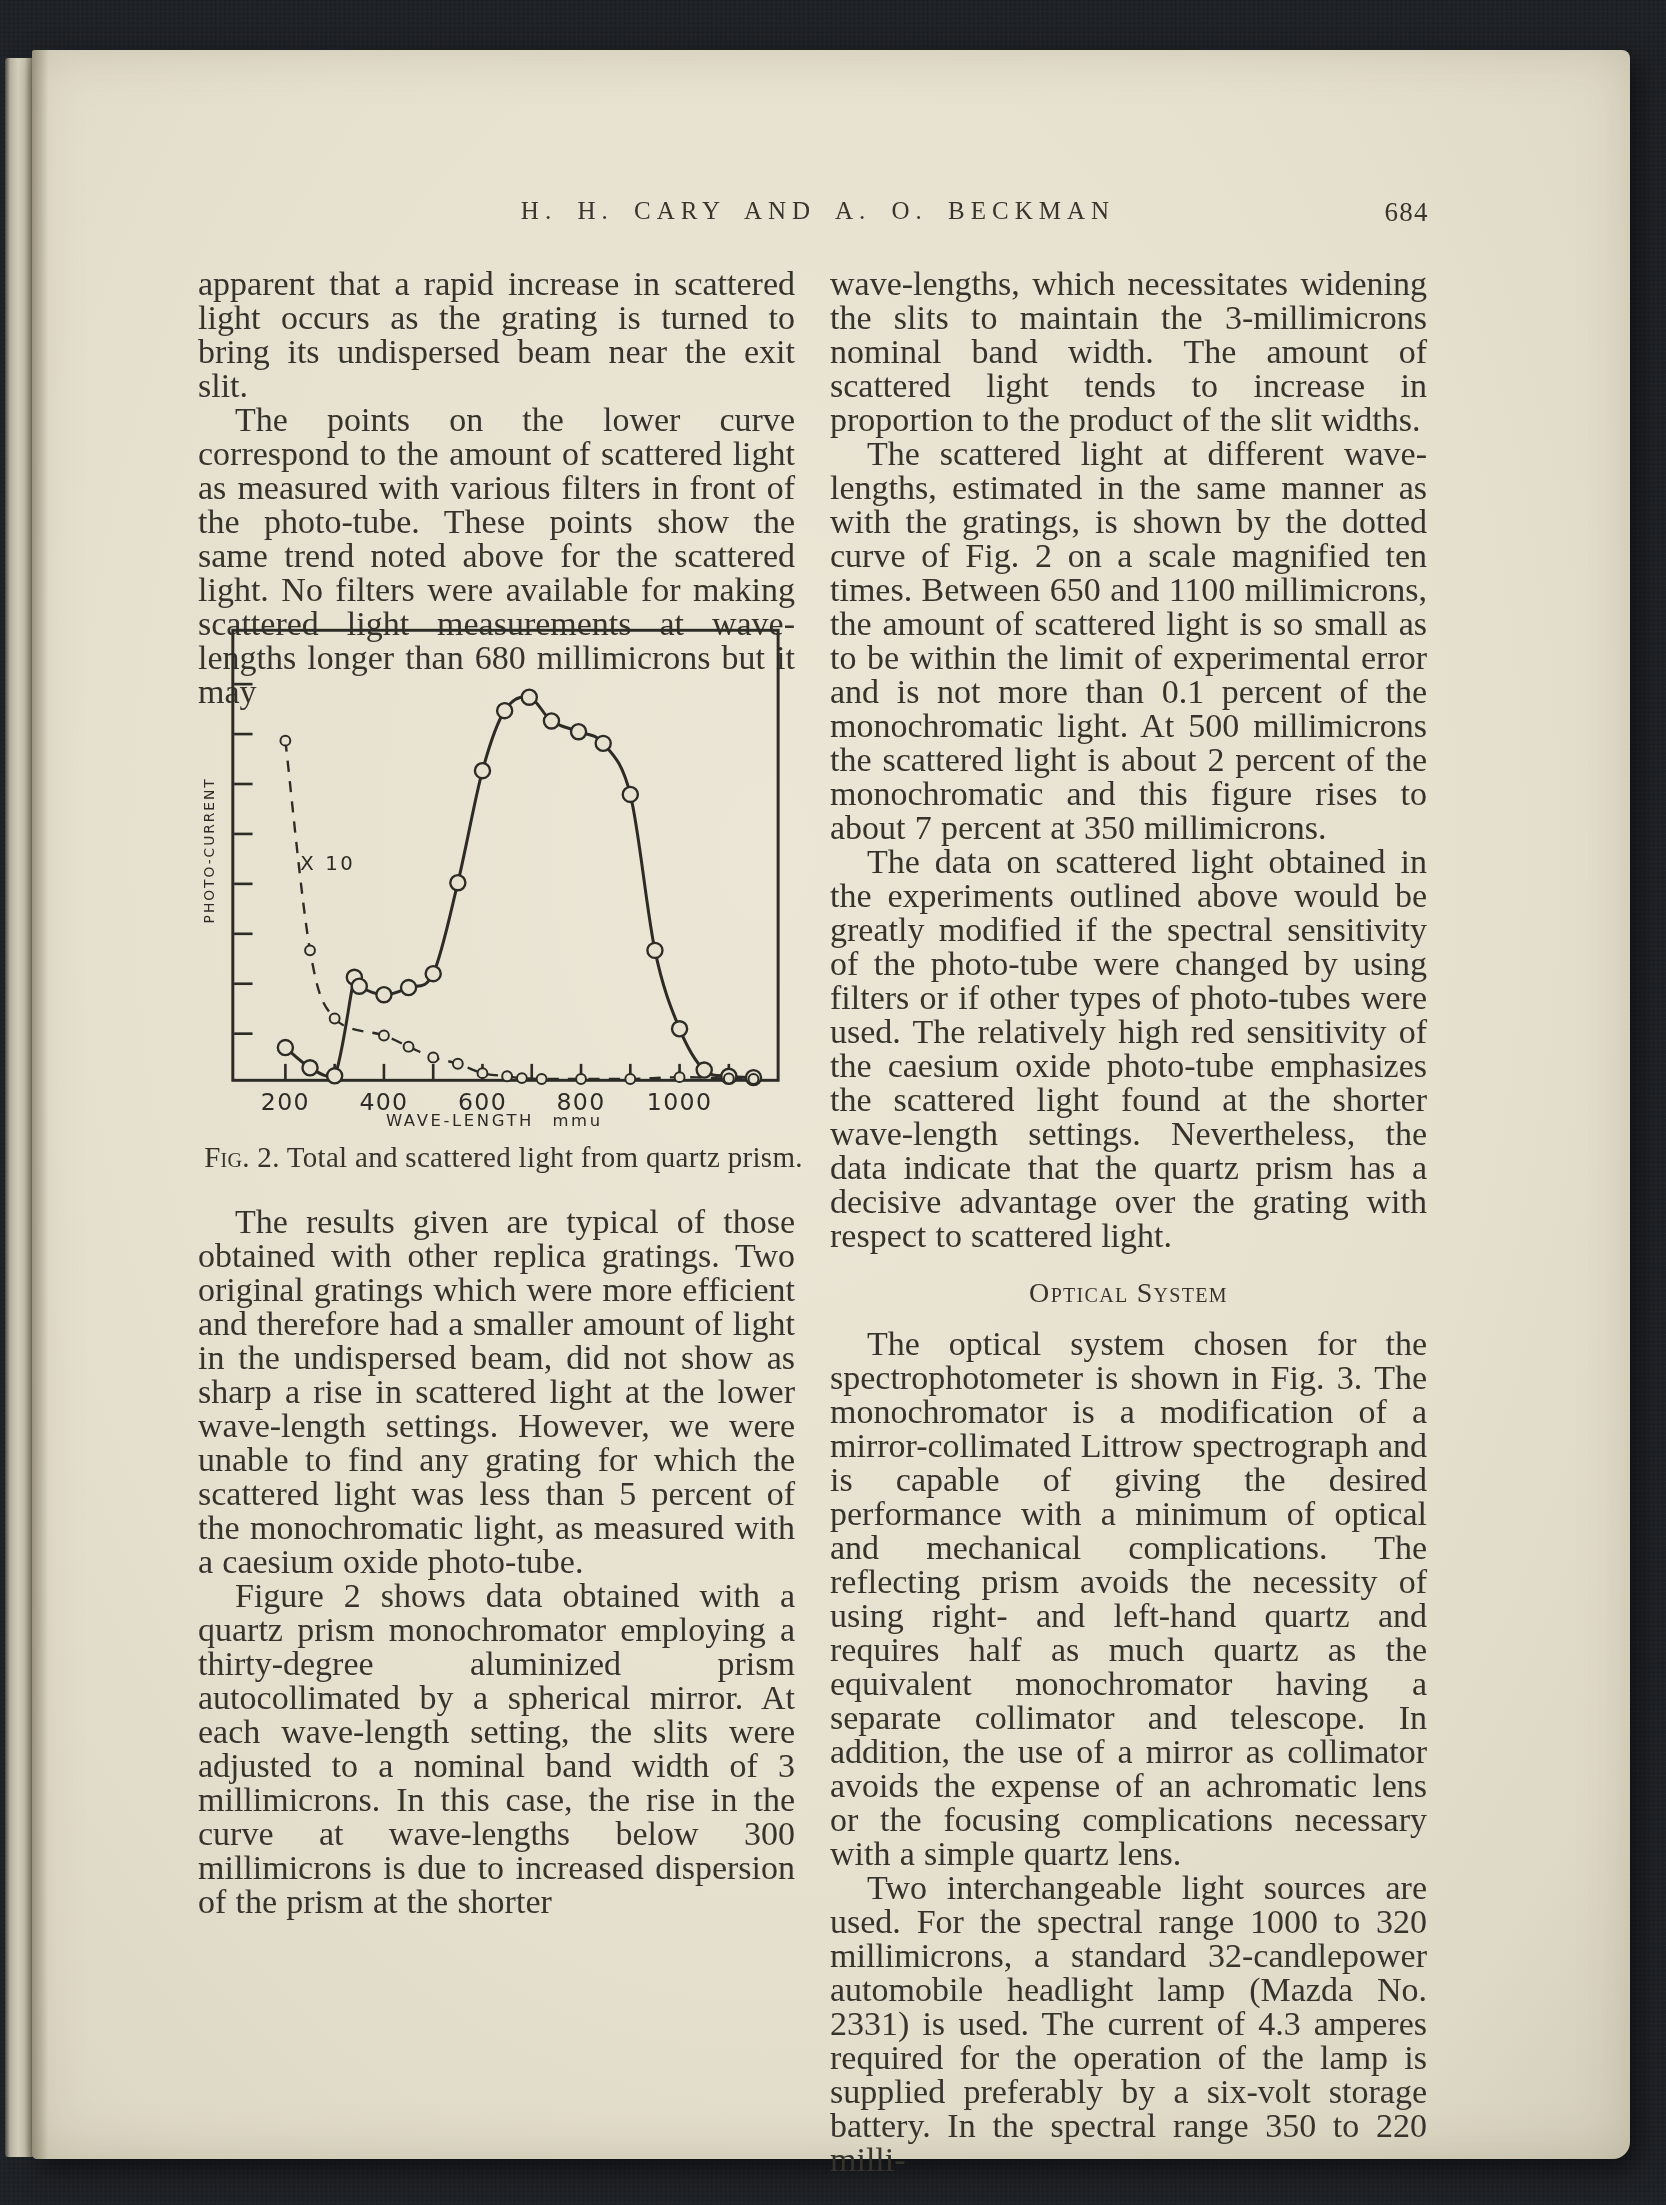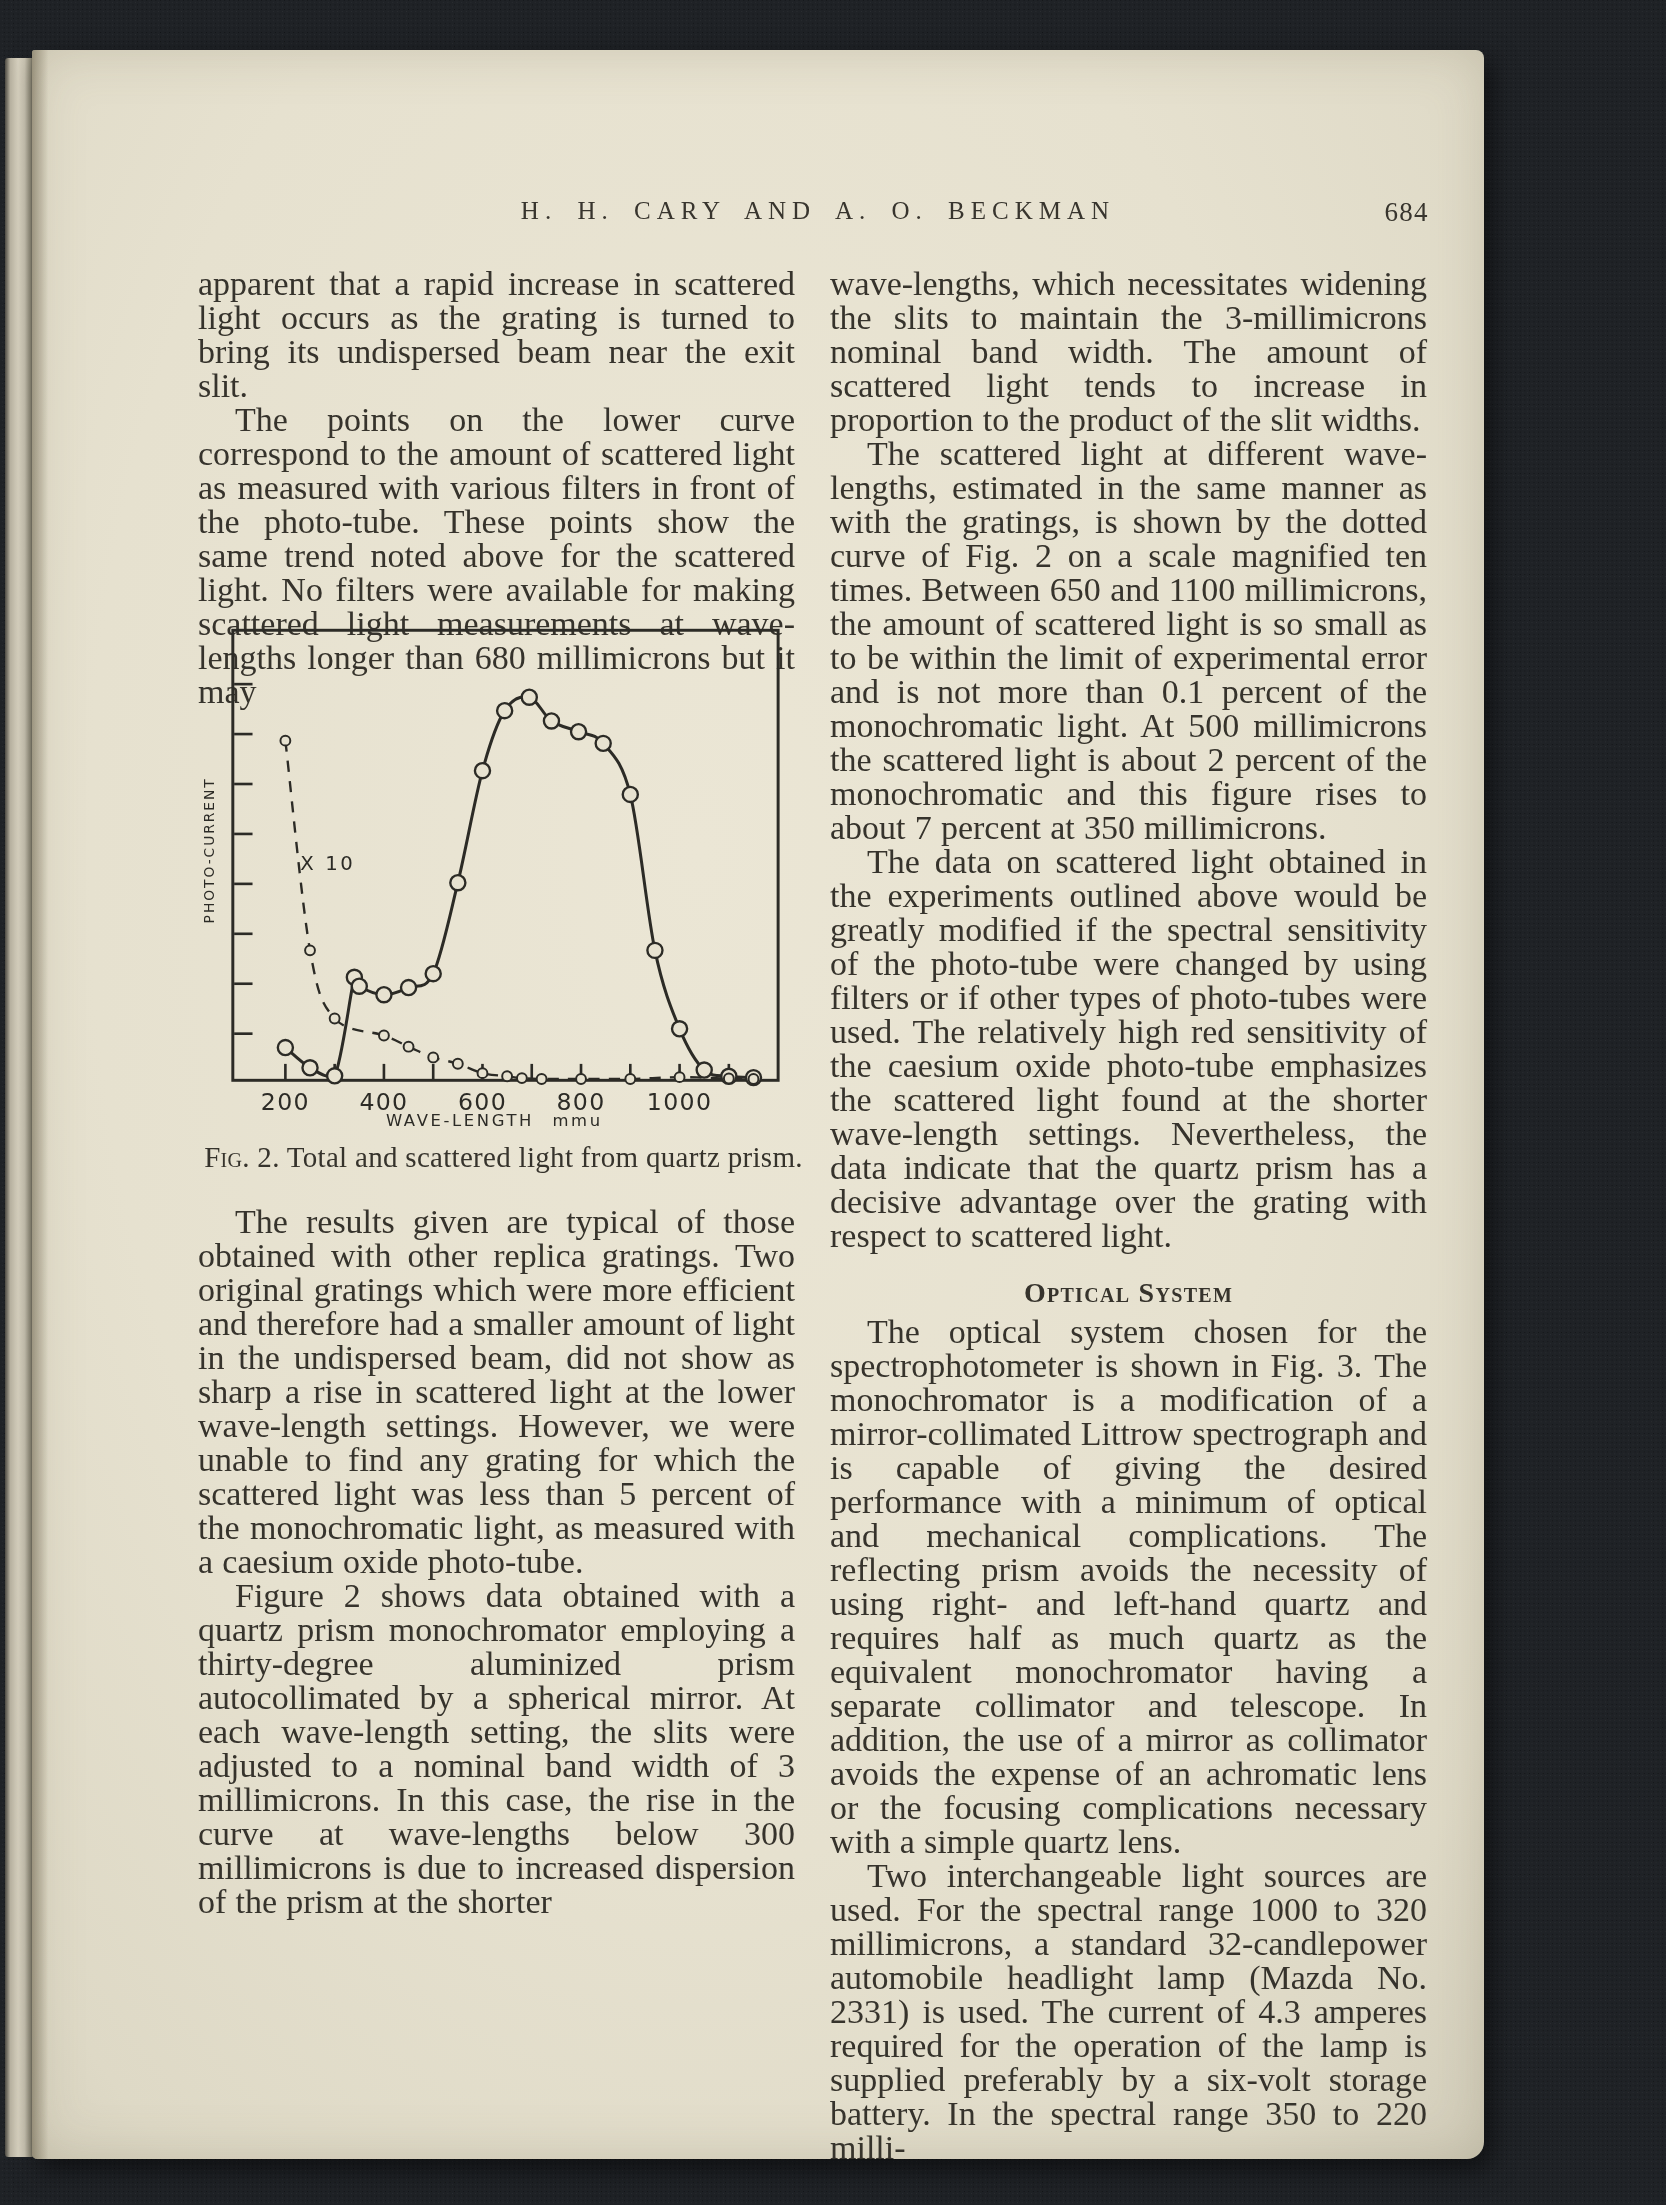--- a/index.html
+++ b/index.html
@@ -12,21 +12,21 @@
     background-position:0 0,2px 2.6px;
     font-family:"Liberation Serif","DejaVu Serif",serif;
     position:relative;
   }
   .page-edges{
     position:absolute;left:5.3px;top:58px;width:29px;height:2099px;
     background:linear-gradient(90deg,#4d4a42 0%,#b7b1a0 18%,#d8d2c0 45%,#cdc7b5 68%,#97927f 88%,#555148 100%);
     border-radius:3.3px 0 0 3.3px;
   }
   .page{
-    position:absolute;left:32px;top:50px;width:1452px;height:2109px;
+    position:absolute;left:32px;top:50px;width:1598px;height:2109px;
     background-color:#e7e2d0;
     background-image:radial-gradient(ellipse at 46% 38%, #ebe6d5 0%, #e6e1cf 55%, #ded9c6 85%, #d2cdba 100%);
     border-radius:2.6px 8px 17px 5.3px;
     box-shadow: inset 0 0 53px rgba(110,100,75,0.22), 6.6px 9.2px 26px rgba(0,0,0,0.55);
   }
   .crease{
     position:absolute;left:0;top:0;width:22.4px;height:100%;
     background:linear-gradient(90deg,rgba(85,75,52,0.45),rgba(85,75,52,0.0) 75%);
     border-radius:2.6px 0 0 5.3px;
   }
@@ -39,22 +39,22 @@
   .col{position:absolute;width:597px;color:#36332c;}
   .col-left-top{left:166px;top:217px;}
   .col-left-bottom{left:166px;top:1155px;}
   .col-right{left:798px;top:217px;}
   .para{
     margin:0;font-size:34px;line-height:34px;text-align:justify;
     hyphens:none;word-spacing:0.7px;
   }
   .para.indent{text-indent:37px;}
   .sec-head{
-    font-variant:small-caps;font-weight:bold;text-align:center;
-    font-size:28px;letter-spacing:1.3px;margin:24px 0 6px 0;color:#36332c;
+    font-variant:small-caps;font-weight:normal;text-align:center;
+    font-size:28px;letter-spacing:1.3px;margin:24px 0 18px 0;color:#36332c;
   }
   .fig{position:absolute;left:166px;top:570px;width:611px;height:572px;margin:0;}
   .fig svg{position:absolute;left:0;top:0;}
   .fig figcaption{
     position:absolute;left:0;top:521px;width:100%;text-align:center;
     font-size:29px;color:#36332c;letter-spacing:0.3px;
   }
   .smallcaps{font-variant:small-caps;}
   .figtick{font-family:"DejaVu Sans","Liberation Sans",sans-serif;font-size:36px;letter-spacing:2px;fill:#2c2b26;}
   .figxlabel{font-family:"DejaVu Sans","Liberation Sans",sans-serif;font-size:25px;letter-spacing:4px;word-spacing:16px;fill:#2c2b26;}

